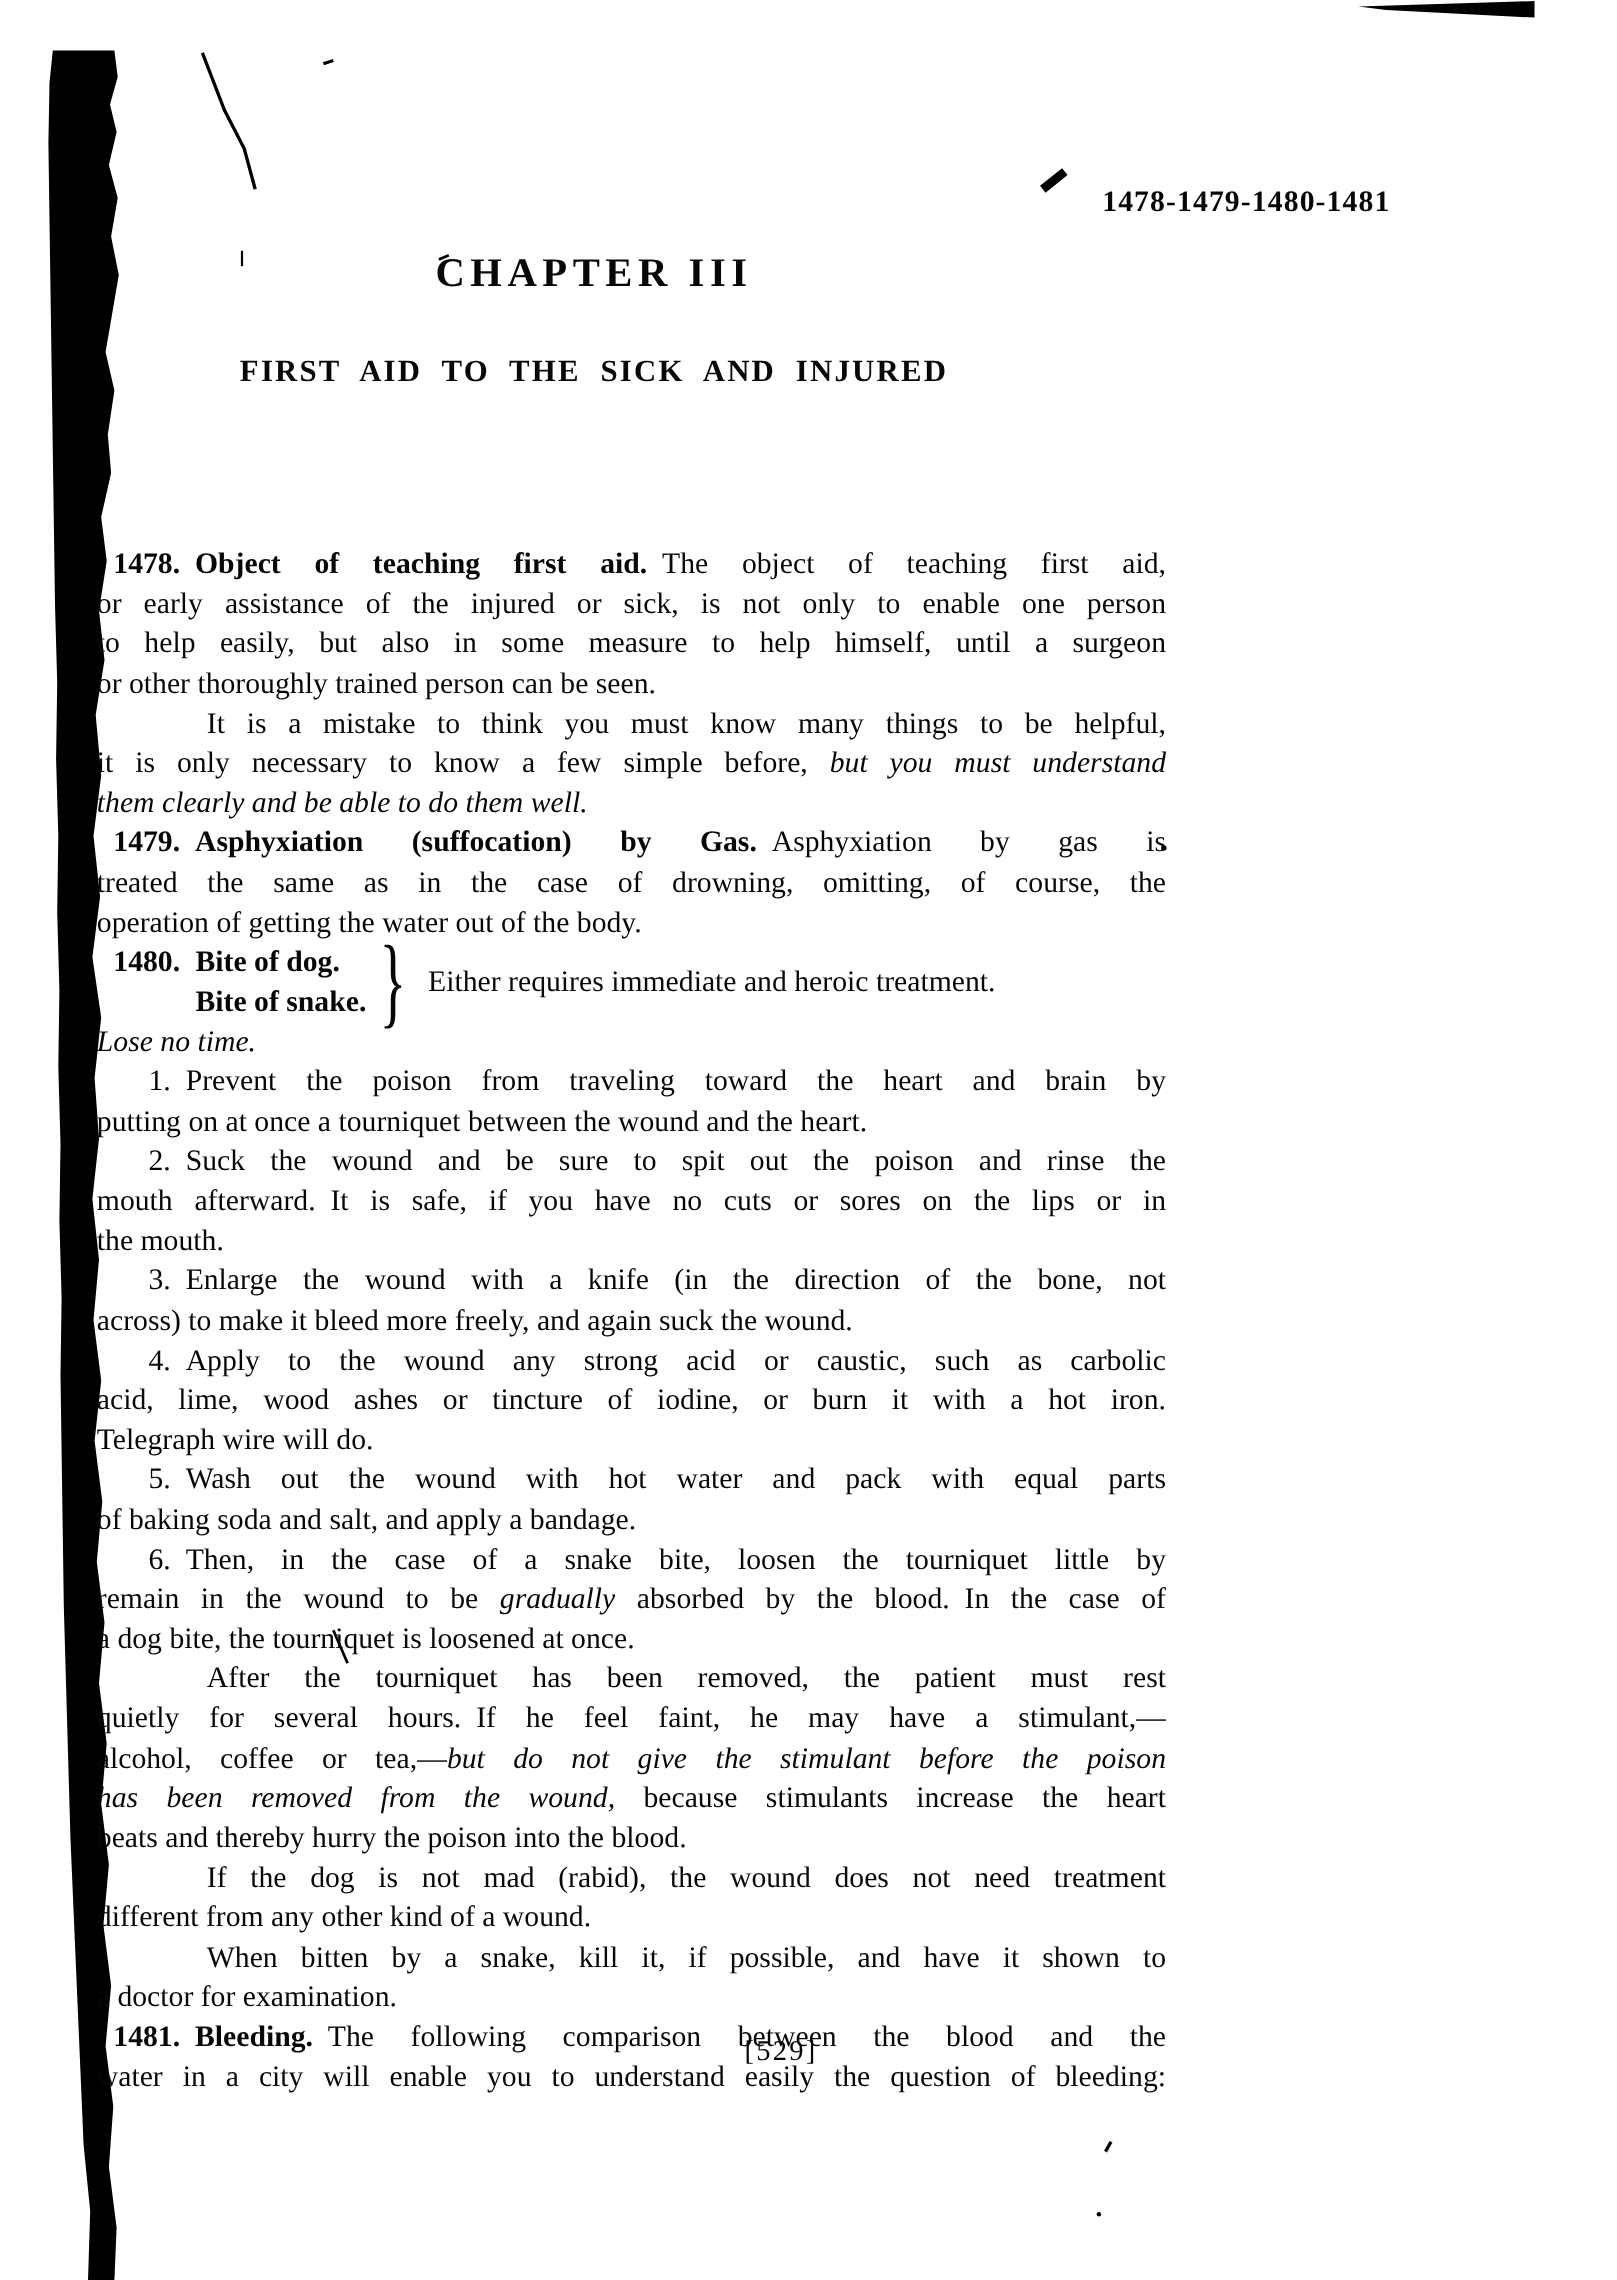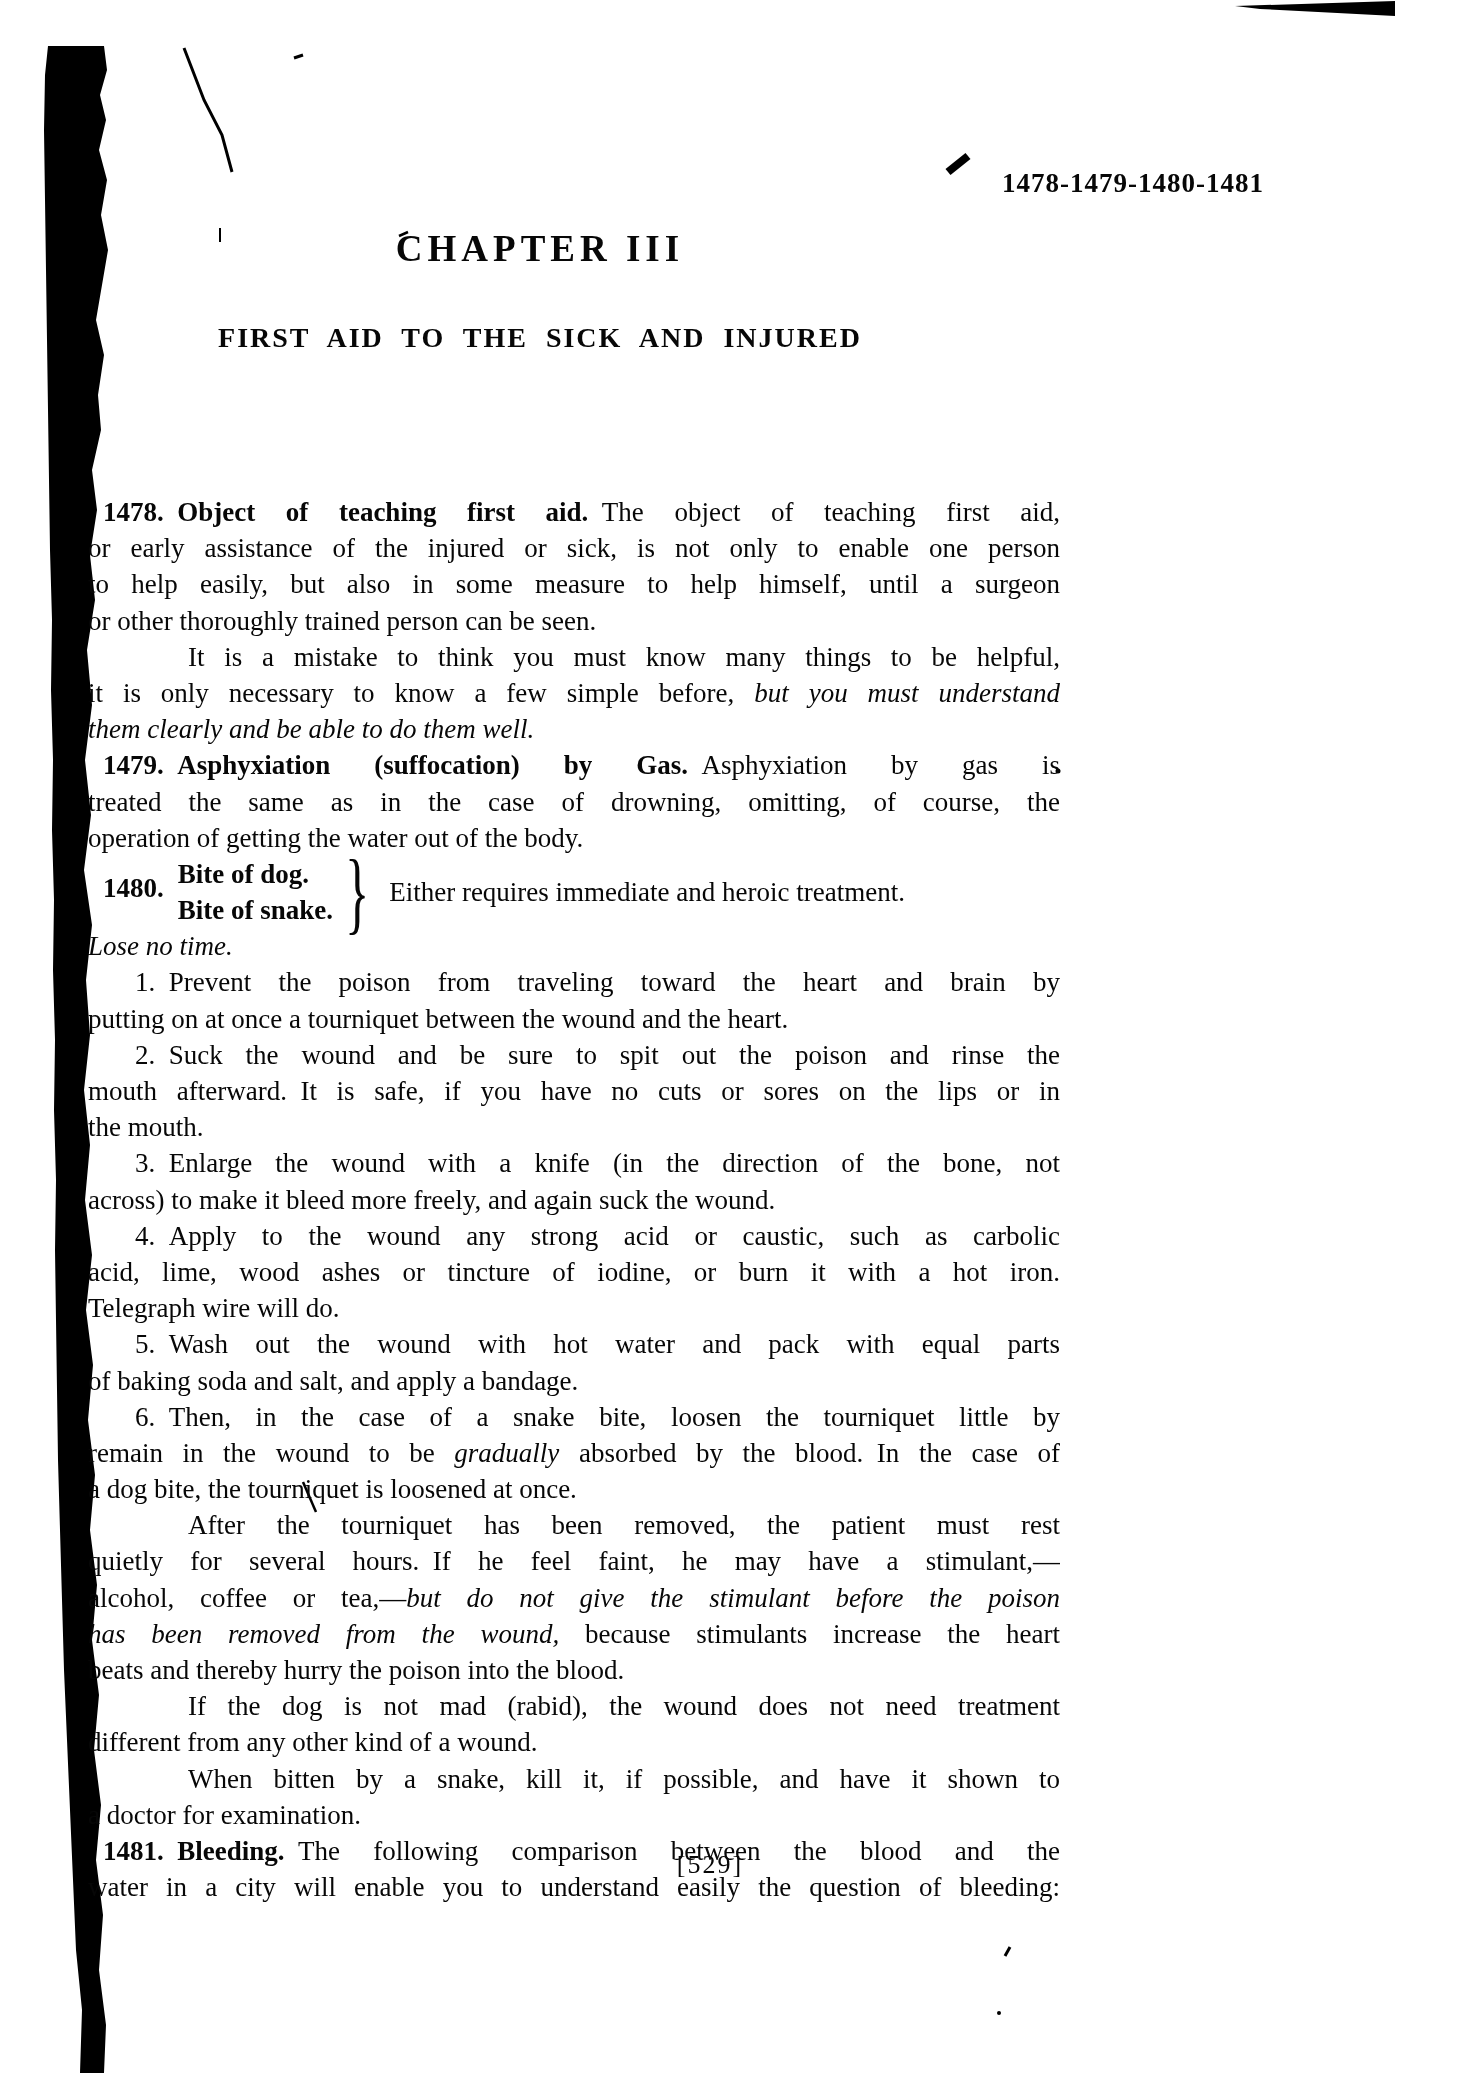--- a/index.html
+++ b/index.html
@@ -31,21 +31,21 @@
     height:36.2px;overflow:hidden;
   }
   .line.noj{text-align-last:left;}
   .ind-sec{padding-left:15px;}
   .ind-item{padding-left:47px;}
   .ind-deep{padding-left:100px;}
   .seg-b{font-weight:bold;}
   .seg-i{font-style:italic;}
   
   .brace-block{display:flex;align-items:center;height:72.4px;overflow:visible;padding-left:15px;}
-  .brace-num{font-weight:bold;align-self:flex-start;line-height:36.2px;margin-top:14px;}
+  .brace-num{font-weight:bold;align-self:flex-start;line-height:36.2px;}
   .brace-rows{margin-left:14px;font-weight:bold;}
   .brace-rows div{line-height:36.2px;height:36.2px;}
   .brace-glyph{
     font-size:92px;font-weight:normal;line-height:0;
     transform:scaleX(.55);
     margin-left:2px;margin-right:2px;
   }
   .brace-text{margin-left:8px;white-space:nowrap;}
   
   .footer{

